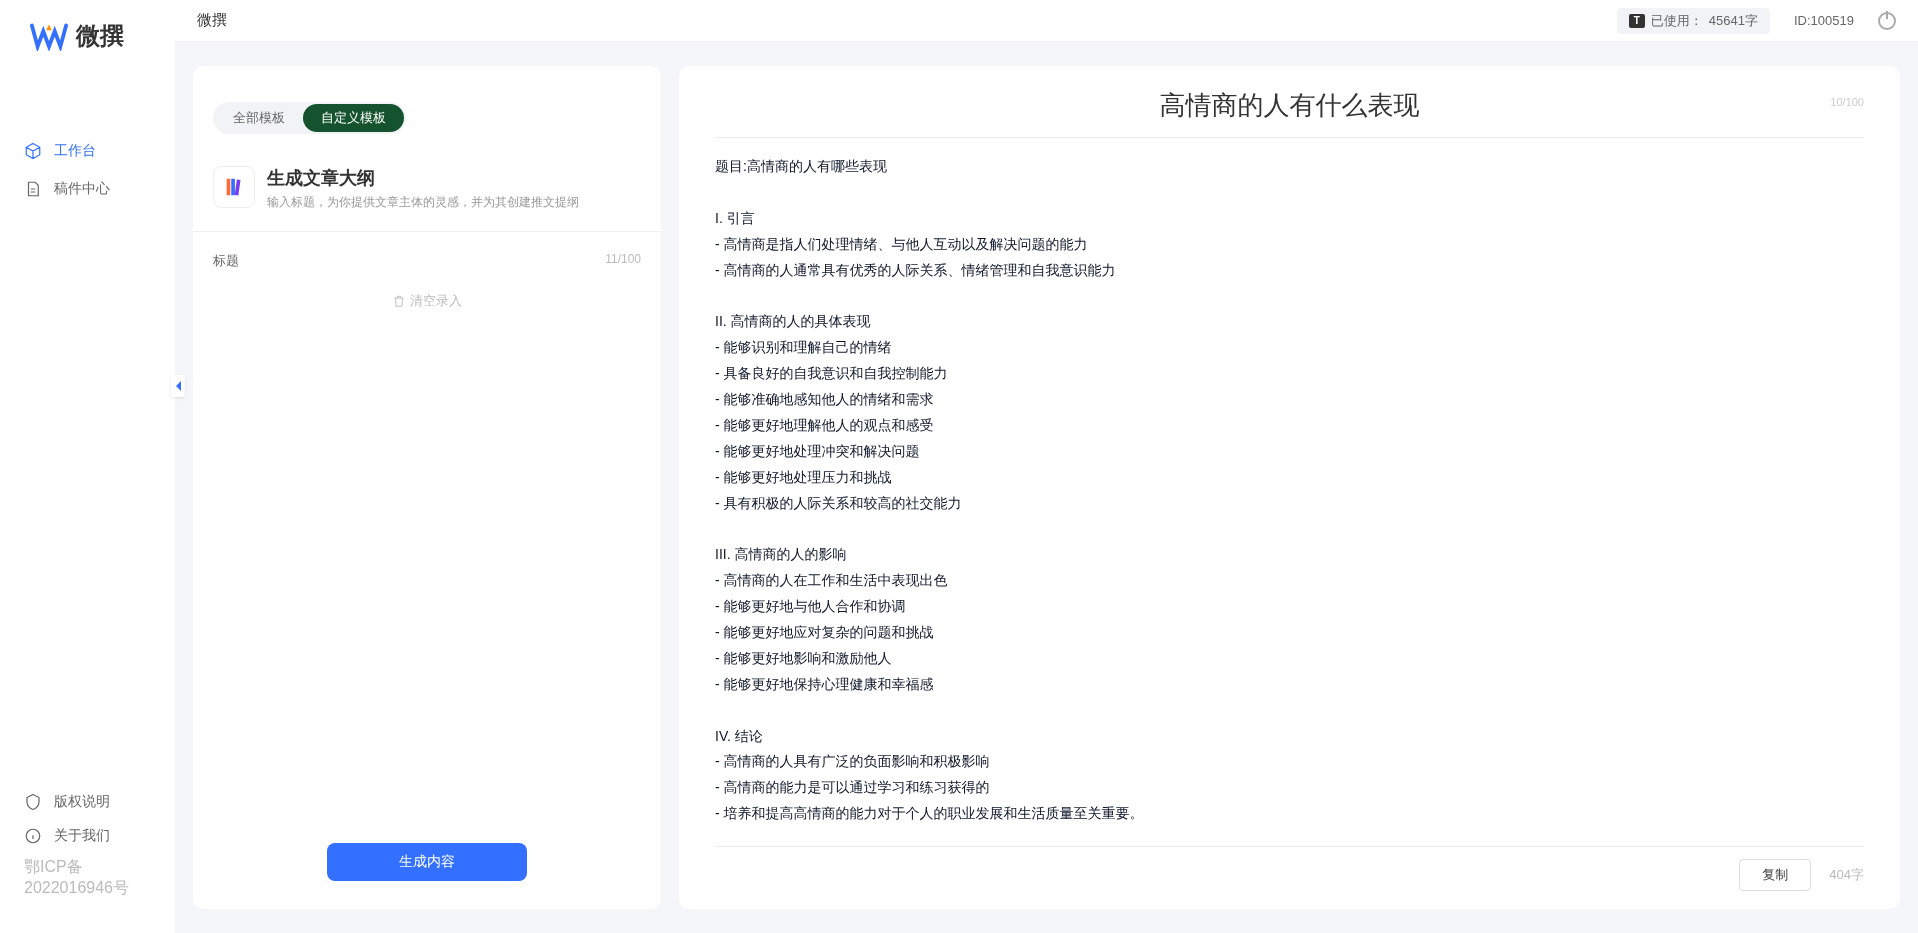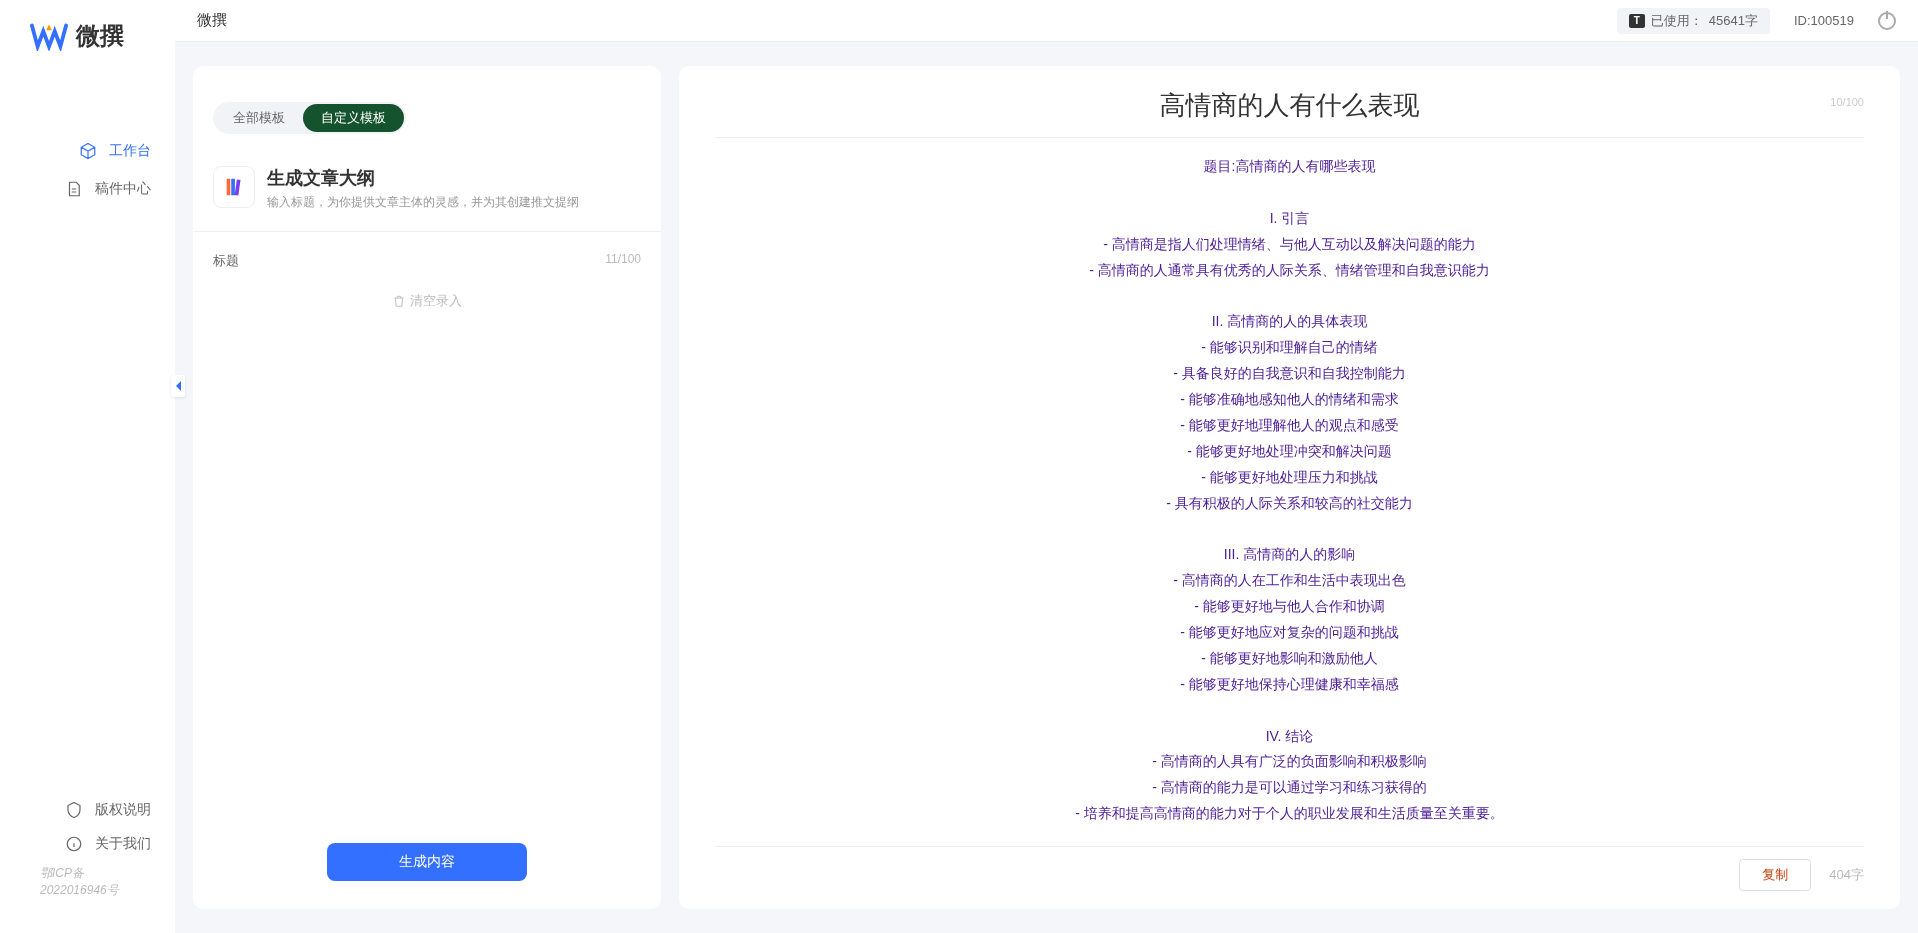--- a/index.html
+++ b/index.html
@@ -6,26 +6,26 @@
     body { font-family: -apple-system, BlinkMacSystemFont, "PingFang SC", "Microsoft YaHei", sans-serif; background: #f5f6fa; color: #333; }
     
     .app { display: flex; height: 933px; width: 1918px; }
     
     
     .sidebar { width: 175px; background: #fff; display: flex; flex-direction: column; padding: 20px 0; position: relative; }
     .logo { display: flex; align-items: center; padding: 0 20px 40px 30px; gap: 8px; }
     .logo-icon { width: 38px; height: 30px; }
     .logo-text { font-size: 24px; font-weight: 600; color: #333; }
     .nav { flex: 1; padding-top: 40px; }
-    .nav-item { display: flex; align-items: center; padding: 10px 24px; gap: 12px; cursor: pointer; font-size: 14px; color: #666; justify-content: flex-end; }
+    .nav-item { display: flex; align-items: center; padding: 10px 24px; gap: 12px; cursor: pointer; font-size: 14px; color: #666; }
     .nav-item.active { color: #3370ff; }
     .nav-item svg { width: 18px; height: 18px; }
     .sidebar-footer { padding-bottom: 10px; }
     .sidebar-footer .nav-item { padding: 8px 24px; }
-    .icp { font-size: 12px; color: #bbb; padding: 4px 40px; font-style: italic; }
+    .icp { font-size: 16px; color: #bbb; padding: 4px 24px; }
     .collapse-arrow { position: absolute; right: -10px; top: 375px; width: 14px; height: 22px; background: #fff; display:flex; align-items:center; justify-content:center; cursor:pointer; border-radius:2px; box-shadow: 0 1px 3px rgba(0,0,0,0.1); }
     .collapse-arrow::before{ content:''; border: 5px solid transparent; border-right-color:#3370ff; margin-left:-4px;}
 
     
     .main { flex: 1; display: flex; flex-direction: column; }
     .topbar { height: 42px; background: #fff; display: flex; align-items: center; padding: 0 22px; justify-content: space-between; font-size: 14px; border-bottom:1px solid #f0f0f0; }
     .topbar-left { font-size: 15px; color: #333; }
     .topbar-right { display: flex; align-items: center; gap: 24px; color: #666; font-size: 13px; }
     .usage-badge { background: #f2f3f7; border-radius: 4px; padding: 4px 12px; display: flex; align-items: center; gap: 6px; }
     .usage-badge .t-icon { background:#333; color:#fff; width:16px; height:14px; border-radius:2px; font-size:10px; display:flex; align-items:center; justify-content:center; font-weight:bold;}
@@ -55,23 +55,23 @@
     .clear-input { display:flex; align-items:center; justify-content:center; gap:4px; color:#bbb; font-size:13px; margin-top:22px; cursor:pointer; }
     .clear-input svg{width:14px;height:14px;}
     .generate-btn { margin: 0 auto 8px; width: 200px; padding: 10px 0; background:#3370ff; color:#fff; border:none; border-radius:8px; font-size:14px; cursor:pointer; display:block; }
     .panel-left-inner{ display:flex; flex-direction:column; height:100%;}
     .panel-left-form{ flex:1;}
 
     
     .result-header { text-align:center; position:relative; padding-bottom:14px; border-bottom:1px solid #eee; }
     .result-title { font-size:26px; font-weight:400; font-family: "SimSun", serif; }
     .result-counter { position:absolute; right:0; top:8px; font-size:11px; color:#ccc; }
-    .result-body { padding-top:16px; font-size:14px; line-height:1.85; color:#4c1d95; white-space:pre-wrap; font-family: inherit; text-align: center; }
+    .result-body { padding-top:16px; font-size:14px; line-height:1.85; color:#0f172a; white-space:pre-wrap; font-family: inherit; }
     .result-footer { position:absolute; bottom:18px; left:36px; right:36px; display:flex; justify-content:flex-end; align-items:center; gap:18px; border-top:1px solid #eee; padding-top:12px;}
-    .copy-btn { border:1px solid #ddd; background:#fff; padding:6px 22px; border-radius:4px; font-size:13px; cursor:pointer; color:#c2410c;}
+    .copy-btn { border:1px solid #ddd; background:#fff; padding:6px 22px; border-radius:4px; font-size:13px; cursor:pointer; color:#404040;}
     .word-count { font-size:13px; color:#bbb; }
     .stroke-icon{stroke:currentColor; fill:none; stroke-width:1.6;}
   </style>
 </head>
 <body>
 
 <div class="app">
   <aside class="sidebar">
     <div class="logo">
       <svg class="logo-icon" viewBox="0 0 40 30">

